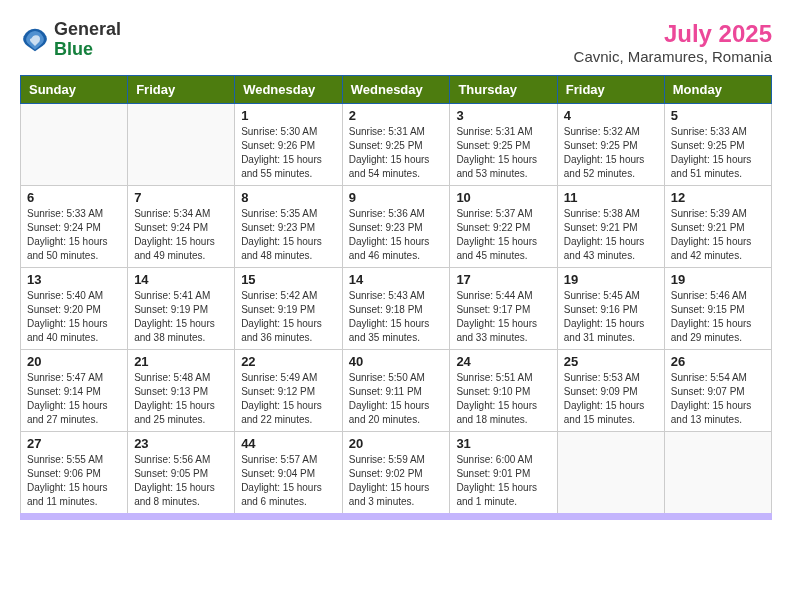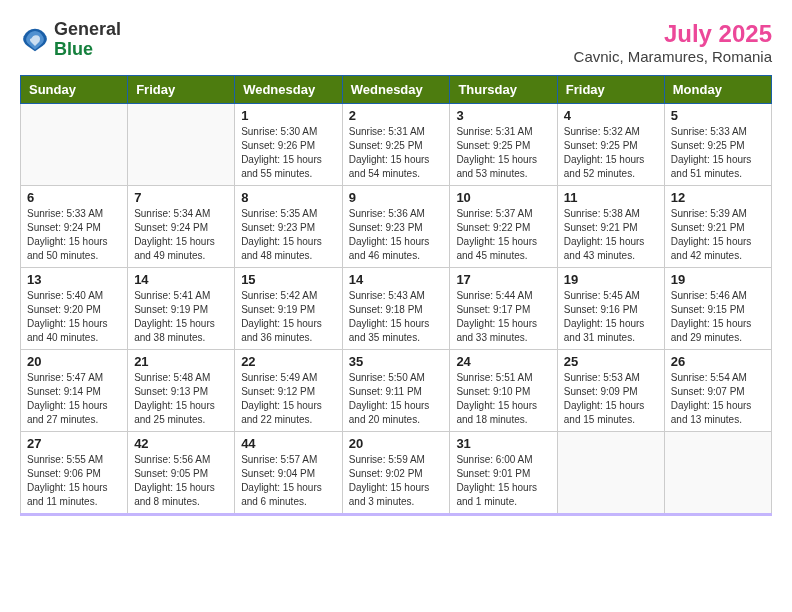--- a/index.html
+++ b/index.html
@@ -77,21 +77,21 @@
       font-weight: bold;
       margin-bottom: 2px;
       color: #222;
     }
     .day-info {
       font-size: 10px;
       line-height: 1.4;
       color: #333;
     }
     tr:last-child td {
-      border-bottom: 3px solid #c4b5fd;
+      border-bottom: 7px solid #c4b5fd;
     }
   </style>
 </head>
 <body>
 
 <div class="header">
   <div class="logo">
     <svg class="logo-icon" viewBox="0 0 40 40">
       <path d="M20 5 Q30 5 35 15 Q38 22 30 28 L20 35 L10 28 Q2 22 5 15 Q10 5 20 5Z" fill="#1a5fa8"></path>
       <path d="M20 8 Q27 8 31 16 Q34 22 27 27 L20 33 L13 27 Q6 22 9 16 Q13 8 20 8Z" fill="#5090d0"></path>
@@ -212,21 +212,21 @@
         </td>
         <td>
           <div class="day-number">21</div>
           <div class="day-info">Sunrise: 5:48 AM<br>Sunset: 9:13 PM<br>Daylight: 15 hours and 25 minutes.</div>
         </td>
         <td>
           <div class="day-number">22</div>
           <div class="day-info">Sunrise: 5:49 AM<br>Sunset: 9:12 PM<br>Daylight: 15 hours and 22 minutes.</div>
         </td>
         <td>
-          <div class="day-number">35</div>
+          <div class="day-number">40</div>
           <div class="day-info">Sunrise: 5:50 AM<br>Sunset: 9:11 PM<br>Daylight: 15 hours and 20 minutes.</div>
         </td>
         <td>
           <div class="day-number">24</div>
           <div class="day-info">Sunrise: 5:51 AM<br>Sunset: 9:10 PM<br>Daylight: 15 hours and 18 minutes.</div>
         </td>
         <td>
           <div class="day-number">25</div>
           <div class="day-info">Sunrise: 5:53 AM<br>Sunset: 9:09 PM<br>Daylight: 15 hours and 15 minutes.</div>
         </td>
@@ -234,21 +234,21 @@
           <div class="day-number">26</div>
           <div class="day-info">Sunrise: 5:54 AM<br>Sunset: 9:07 PM<br>Daylight: 15 hours and 13 minutes.</div>
         </td>
       </tr>
       <tr>
         <td>
           <div class="day-number">27</div>
           <div class="day-info">Sunrise: 5:55 AM<br>Sunset: 9:06 PM<br>Daylight: 15 hours and 11 minutes.</div>
         </td>
         <td>
-          <div class="day-number">42</div>
+          <div class="day-number">23</div>
           <div class="day-info">Sunrise: 5:56 AM<br>Sunset: 9:05 PM<br>Daylight: 15 hours and 8 minutes.</div>
         </td>
         <td>
           <div class="day-number">44</div>
           <div class="day-info">Sunrise: 5:57 AM<br>Sunset: 9:04 PM<br>Daylight: 15 hours and 6 minutes.</div>
         </td>
         <td>
           <div class="day-number">20</div>
           <div class="day-info">Sunrise: 5:59 AM<br>Sunset: 9:02 PM<br>Daylight: 15 hours and 3 minutes.</div>
         </td>

